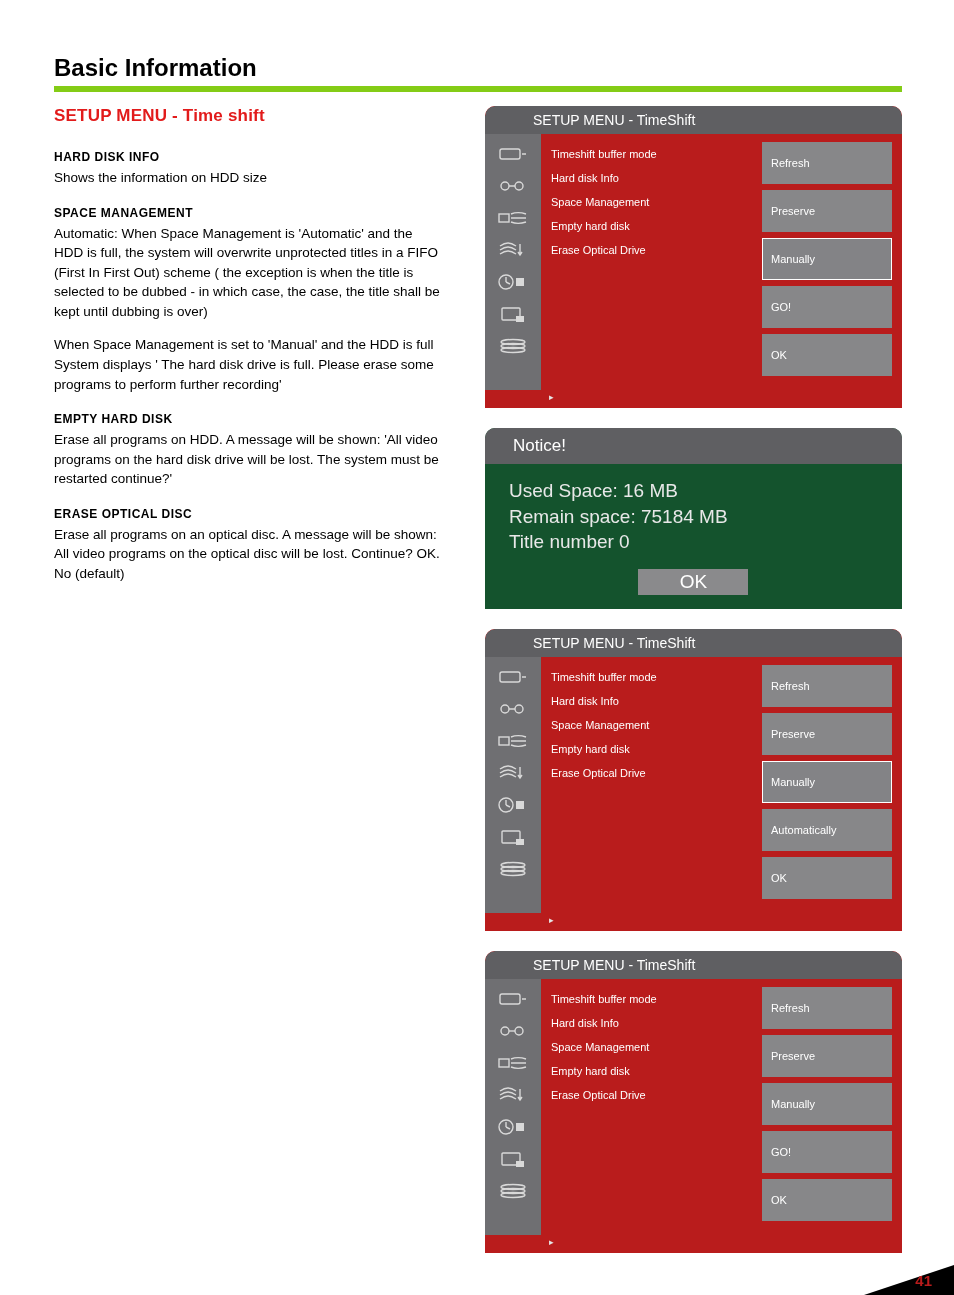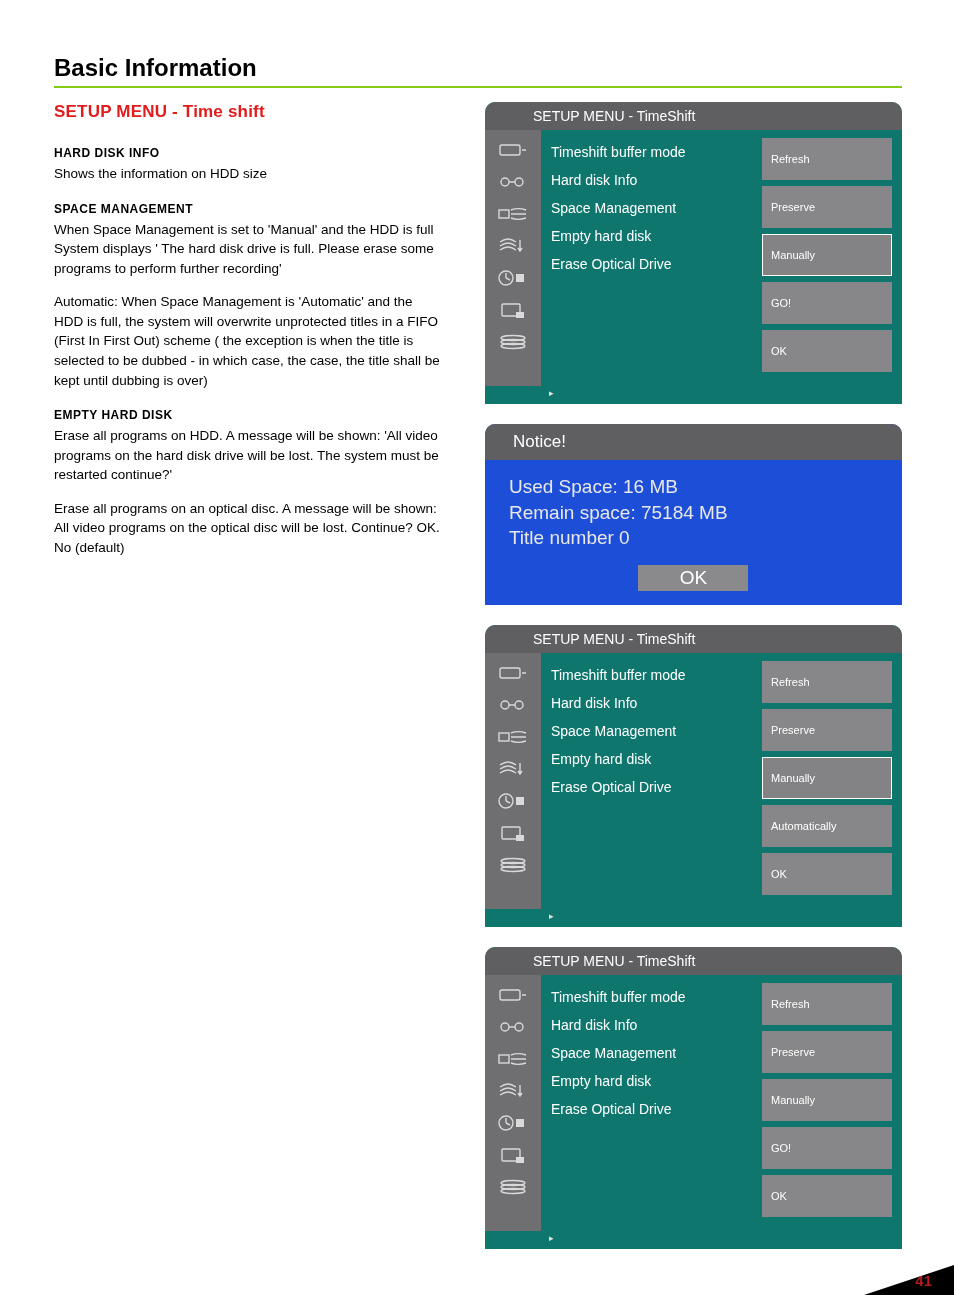--- a/index.html
+++ b/index.html
@@ -1,41 +1,41 @@
 <!DOCTYPE html>
 <html><head>
 <meta charset="utf-8">
 <style>
   * { box-sizing: border-box; margin: 0; padding: 0; }
   body { font-family: "Segoe UI", "Myriad Pro", Arial, sans-serif; width: 954px; background: #fff; color: #000; }
   .page { padding: 54px 52px 30px 54px; position: relative; min-height: 1295px; }
-  .page-title { font-size: 24px; font-weight: 600; border-bottom: 2px solid #84cc16; padding-bottom: 4px; margin-bottom: 14px; }
+  .page-title { font-size: 24px; font-weight: 600; border-bottom: 6px solid #84cc16; padding-bottom: 4px; margin-bottom: 14px; }
   .cols { display: flex; gap: 43px; }
   .left { width: 400px; }
   .right { width: 430px; display: flex; flex-direction: column; gap: 20px; }
   .subtitle { color: #e21b1b; font-weight: 700; font-size: 17px; margin-bottom: 24px; letter-spacing: .2px; }
   .h { font-weight: 700; font-size: 12px; letter-spacing: .5px; margin-top: 18px; margin-bottom: 4px; text-transform: uppercase; }
   .p { font-size: 13.5px; line-height: 1.45; margin-bottom: 14px; }
 
   
-  .panel { background: #0f766e; border-radius: 10px 10px 0 0; overflow: hidden; }
+  .panel { background: #b91c1c; border-radius: 10px 10px 0 0; overflow: hidden; }
   .panel-title { color: #fff; font-size: 14px; padding: 6px 0 6px 48px; background: #5f5f62; border-top-left-radius: 10px; border-top-right-radius: 10px; }
   .panel-body { display: flex; }
   .iconcol { width: 56px; background: #6f6f72; display: flex; flex-direction: column; align-items: center; gap: 8px; padding: 8px 0; }
   .ico { width: 38px; height: 24px; display: flex; align-items: center; justify-content: center; color: #d9d9d9; font-size: 16px; }
   .ico svg { width: 34px; height: 20px; stroke: #d9d9d9; fill: none; stroke-width: 1.4; }
   .playhint { color: #e6e6e6; font-size: 9px; padding: 2px 0 6px 64px; }
   .midcol { flex: 1; padding: 8px 8px 8px 10px; }
   .rightcol { width: 140px; padding: 8px 10px 8px 0; }
-  .menuitem { color: #fff; font-size: 14px; padding: 6px 0; white-space: nowrap; }
+  .menuitem { color: #fff; font-size: 11px; padding: 6px 0; white-space: nowrap; }
   .valbtn { background: #878789; color: #fff; font-size: 11px; padding: 14px 8px; margin-bottom: 6px; border: 1px solid transparent; }
   .valbtn.sel { background: #838386; border: 1px solid #fff; }
 
   
-  .notice { background: #1d4ed8; border-radius: 10px 10px 0 0; padding: 0 0 14px 0; color: #e8e8e8; }
+  .notice { background: #14532d; border-radius: 10px 10px 0 0; padding: 0 0 14px 0; color: #e8e8e8; }
   .notice-title { color: #fff; font-size: 17px; padding: 8px 0 8px 28px; background: #5f5f62; border-top-left-radius: 10px; border-top-right-radius: 10px; }
   .notice-body { padding: 14px 24px 4px 24px; font-size: 19px; line-height: 1.35; }
   .notice-ok { display: block; margin: 10px auto 0 auto; width: 110px; text-align: center; background: #8a8a8c; color: #fff; font-size: 19px; padding: 2px 0; }
 
   .page-num { position: absolute; right: 22px; bottom: 6px; color: #b91c1c; font-weight: 700; font-size: 15px; }
   .corner { position: absolute; right: 0; bottom: 0; width: 0; height: 0; border-left: 90px solid transparent; border-bottom: 30px solid #000; }
 </style>
 </head>
 <body>
 
@@ -43,26 +43,27 @@
   <h1 class="page-title">Basic Information</h1>
 
   <div class="cols">
     <div class="left">
       <div class="subtitle">SETUP MENU - Time shift</div>
 
       <div class="h">HARD DISK INFO</div>
       <div class="p">Shows the information on HDD size</div>
 
       <div class="h">SPACE MANAGEMENT</div>
+      <div class="p">Automatic: When Space Management is 'Automatic' and the HDD is full, the system will overwrite unprotected titles in a FIFO (First In First Out) scheme ( the exception is when the title is  selected to be dubbed - in which case, the case, the title shall be kept until dubbing is over)</div>
       <div class="p">When Space Management is set to 'Manual' and the HDD is full System displays ' The hard disk drive is full. Please erase some programs to perform further recording'</div>
-      <div class="p">Automatic: When Space Management is 'Automatic' and the HDD is full, the system will overwrite unprotected titles in a FIFO (First In First Out) scheme ( the exception is when the title is  selected to be dubbed - in which case, the case, the title shall be kept until dubbing is over)</div>
 
       <div class="h">EMPTY HARD DISK</div>
       <div class="p">Erase all programs on HDD. A message will be shown: 'All video programs on the hard disk drive will be lost. The system must be restarted continue?'</div>
 
+      <div class="h">ERASE OPTICAL DISC</div>
       <div class="p">Erase all programs on an optical disc. A message will be shown: All video programs on the optical disc will be lost. Continue? OK. No (default)</div>
     </div>
 
     <div class="right">
 
       <div class="panel">
         <div class="panel-title">SETUP MENU - TimeShift</div>
         <div class="panel-body">
           <div class="iconcol">
               <div class="ico">

